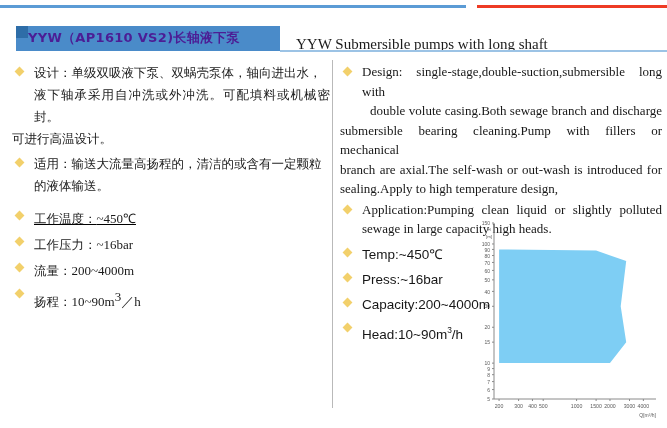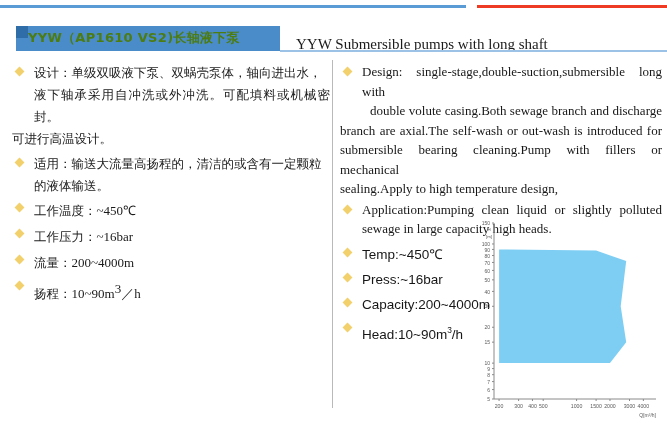--- a/index.html
+++ b/index.html
@@ -24,21 +24,21 @@
     clip-path: polygon(9px 0, 100% 0, 100% 100%, 0 100%, 0 9px);
   }
   .hdr-banner-shadow{
     position:absolute; left:16px; top:0; width:12px; height:12px;
     background:#2E6DA8;
     clip-path: polygon(0 0, 100% 0, 100% 12px, 0 12px);
   }
   .hdr-banner-txt{
     position:absolute; left:28px; top:3px; width:250px;
     font-family:"DejaVu Sans", sans-serif;
-    font-size:13px; font-weight:bold; color:#4d7c0f;
+    font-size:13px; font-weight:bold; color:#4c1d95;
     letter-spacing:.3px; white-space:nowrap;
   }
   .hdr-en{
     position:absolute; left:296px; top:10px;
     font-family:"Liberation Serif", serif;
     font-size:15px; color:#1b1b1b; white-space:nowrap;
   }
   .hdr-underline{
     position:absolute; left:280px; top:24px; width:387px; height:2px;
     background:#9CC3E5;
@@ -118,21 +118,21 @@
       <div class="cn">液下轴承采用自冲洗或外冲洗。可配填料或机械密封。</div>
       <div class="cn cn-hang">可进行高温设计。</div>
     </div>
 
     <div class="bullet-row" style="margin-top:3px;">
       <span class="dia"></span>
       <div class="cn">适用：输送大流量高扬程的，清洁的或含有一定颗粒</div>
       <div class="cn">的液体输送。</div>
     </div>
 
-    <div class="bullet-row" style="margin-top:1px;">
+    <div class="bullet-row" style="margin-top:9px;text-decoration:underline;">
       <span class="dia"></span>
       <div class="spec-cn"><span>工作温度：</span><span class="num">~450℃</span></div>
     </div>
 
     <div class="bullet-row">
       <span class="dia"></span>
       <div class="spec-cn"><span>工作压力：</span><span class="num">~16bar</span></div>
     </div>
 
     <div class="bullet-row">
@@ -146,22 +146,22 @@
     </div>
 
   </div>
 
   <div class="colR">
 
     <div class="bullet-row">
       <span class="dia"></span>
       <div class="en">Design: single-stage,double-suction,submersible long with</div>
       <div class="en en-just" style="padding-left:8px;">double volute casing.Both sewage branch and discharge</div>
+      <div class="en en-hang en-just">submersible bearing cleaning.Pump with fillers or mechanical</div>
       <div class="en en-hang en-just">branch are axial.The self-wash or out-wash is introduced for</div>
-      <div class="en en-hang en-just">submersible bearing cleaning.Pump with fillers or mechanical</div>
       <div class="en en-hang">sealing.Apply to high temperature design,</div>
     </div>
 
     <div class="bullet-row" style="margin-top:1px;">
       <span class="dia"></span>
       <div class="en en-just">Application:Pumping clean liquid or slightly polluted</div>
       <div class="en">sewage in large capacity high heads.</div>
     </div>
 
     <div class="bullet-row" style="margin-top:4px;">

